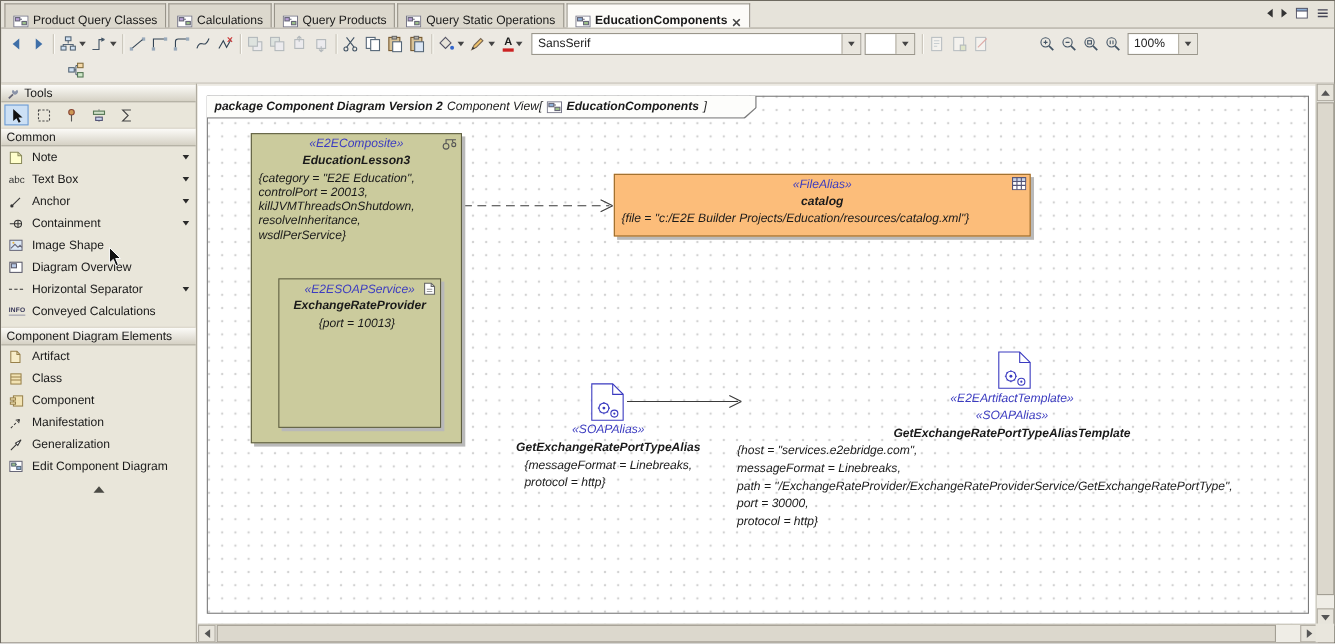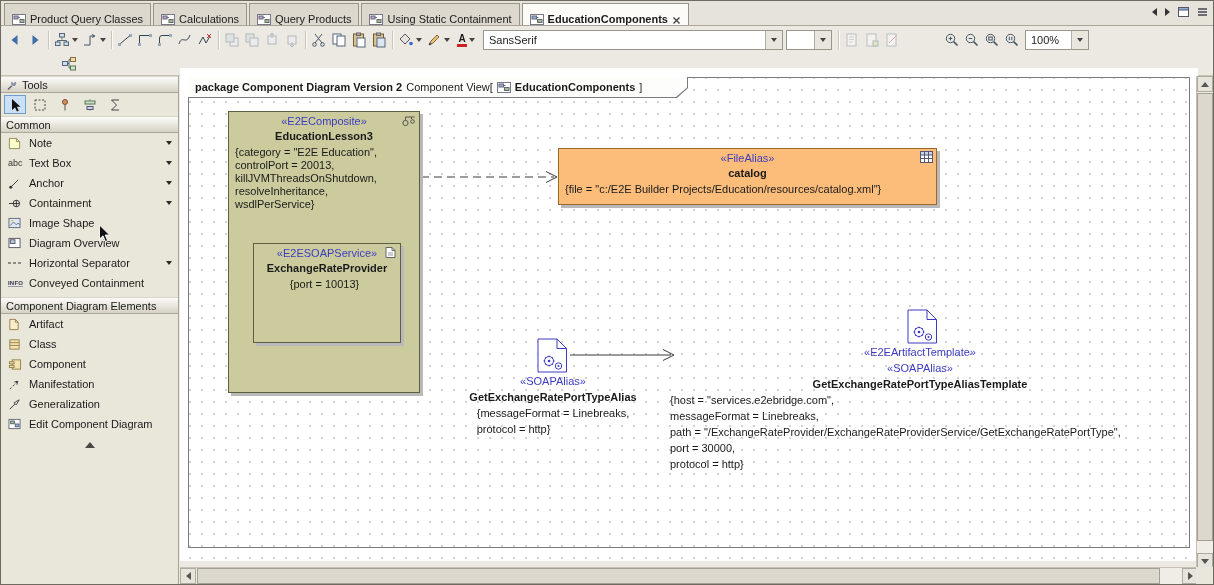--- a/index.html
+++ b/index.html
@@ -57,35 +57,35 @@
   .pitem.selected { background:#c8def6; box-shadow:inset 0 0 0 1px #7aa4d4; }
   .elts { margin-top:4px; }
   .scrollup { display:flex; justify-content:center; margin-top:8px; }
   .scrollup .utri { width:0; height:0; border-left:5px solid transparent; border-right:5px solid transparent;
                     border-bottom:6px solid #4a4a44; }
   .abcg { font-size:9px; font-style:normal; color:#333; letter-spacing:0; }
   .infot { font-size:6px; color:#335; font-weight:700; letter-spacing:.2px; border-bottom:1px solid #99a; }
   .cursor { position:absolute; left:97px; top:148px; pointer-events:none; z-index:5; }
 
   
-  .canvas { position:absolute; left:179px; top:67px; width:1018px; height:493px; background:#fff;
+  .canvas { position:absolute; left:179px; top:77px; width:1018px; height:493px; background:#fff;
             background-image:radial-gradient(#d2d2d2 1px, transparent 1.4px);
-            background-size:12px 12px; background-position:4px 4px; overflow:hidden; }
+            background-size:12px 12px; background-position:4px 4px; overflow:hidden;font-style:italic; }
   .frame { position:absolute; left:8px; top:9px; width:1002px; height:471px; border:1px solid #7b7b7b; }
   .ftab { position:absolute; left:-1px; top:-1px; width:500px; height:21px; background:#7b7b7b;
           clip-path:polygon(0 0,500px 0,500px 11px,489px 21px,0 21px); }
   .ftab-in { position:absolute; left:0; top:0; width:499px; height:20px; background:#fdfdfb;
              clip-path:polygon(0 0,499px 0,499px 10.5px,488px 20px,0 20px);
              display:flex; align-items:center; gap:4px; padding:0 14px 0 7px; white-space:nowrap; }
   .bold { font-weight:700; }
   .connectors { position:absolute; left:0; top:0; }
 
   .node { position:absolute; box-shadow:3px 3px 0 #b9b9b9; }
   .lesson   { left:48px;  top:43px;  width:192px; height:282px; background:#cbcb9d; border:1px solid #5e5e41; }
-  .service  { left:73px;  top:175px; width:148px; height:100px; background:#cbcb9d; border:1px solid #5e5e41; }
+  .service  { left:73px;  top:175px; width:148px; height:136px; background:#cbcb9d; border:1px solid #5e5e41; }
   .porttype { left:71px;  top:269px; width:159px; height:40px;  background:#fcbd7a; border:1px solid #9a6a28; }
   .catalog  { left:378px; top:80px;  width:379px; height:57px;  background:#fcbd7a; border:1px solid #9a6a28; }
   .st { text-align:center; color:#3c3cc0; padding-top:3px; line-height:13px; }
   .nm { text-align:center; font-weight:700; padding-top:1px; line-height:14px; }
   .props { padding:3px 5px 0 6px; white-space:pre; line-height:13px; }
   .props-c { text-align:center; padding-left:0; }
   .cicon { position:absolute; top:2px; right:3px; }
 
   .aicon { position:absolute; }
   .aicon1 { left:357px; top:270px; }
@@ -154,21 +154,21 @@
     </div>
     <div class="tab">
       <span>
           <svg width="14" height="11" viewBox="0 0 14 11">
             <rect x="0.5" y="0.5" width="13" height="10" fill="#fff" stroke="#778"></rect>
             <rect x="2" y="2" width="4" height="3" fill="#b9a0d8" stroke="#667"></rect>
             <rect x="8" y="5.5" width="4" height="3" fill="#9dc08a" stroke="#667"></rect>
             <path d="M6 3.5 H8" stroke="#667"></path>
           </svg>
         </span>
-      <span>Using Static Containment</span>
+      <span>Query Static Operations</span>
     </div>
     <div class="tab active">
       <span>
           <svg width="14" height="11" viewBox="0 0 14 11">
             <rect x="0.5" y="0.5" width="13" height="10" fill="#fff" stroke="#778"></rect>
             <rect x="2" y="2" width="4.5" height="3" fill="#8fb0d8" stroke="#667"></rect>
             <rect x="7.5" y="5.5" width="4.5" height="3" fill="#9dc08a" stroke="#667"></rect>
             <path d="M6.5 3.5 H8.5" stroke="#667"></path>
           </svg>
         </span>
@@ -518,21 +518,21 @@
             <path d="M0 3 H14" stroke="#333" stroke-dasharray="3 2"></path>
           </svg>
         </span>
       <span>Horizontal Separator</span>
       <span class="ddc"></span>
     </div>
     <div class="pitem">
       <span class="icn">
           <span class="infot">INFO</span>
         </span>
-      <span>Conveyed Containment</span>
+      <span>Conveyed Calculations</span>
     </div>
 
     <div class="shead elts">
       <span>Component Diagram Elements</span>
     </div>
     <div class="pitem">
       <span class="icn">
           <svg width="12" height="13" viewBox="0 0 12 14">
             <path d="M1.5 1.5 H7.5 L10.5 4.5 V12.5 H1.5 Z" fill="#f7edc8" stroke="#97804a"></path>
             <path d="M7.5 1.5 V4.5 H10.5" fill="none" stroke="#97804a"></path>

